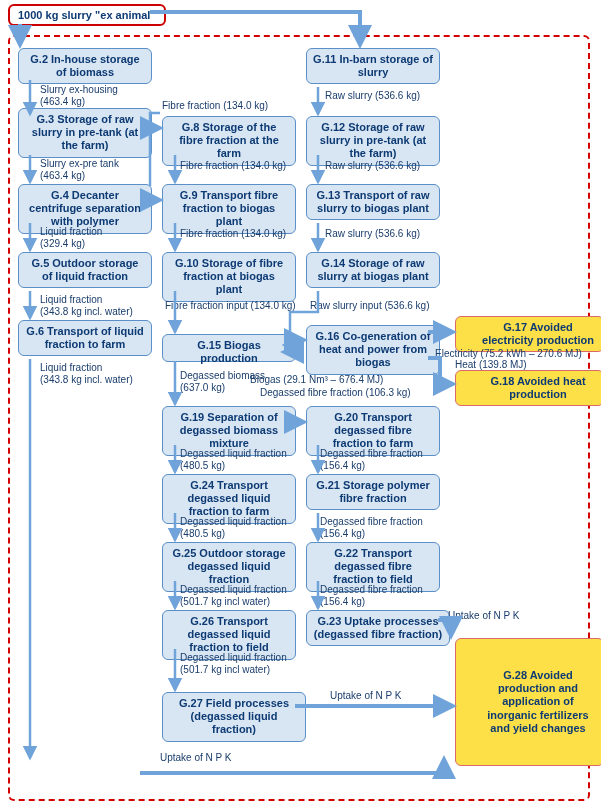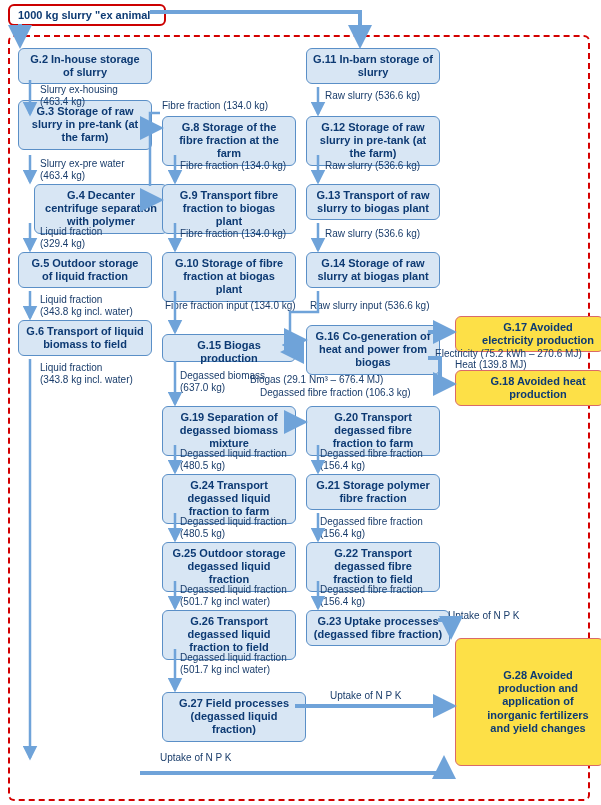--- a/index.html
+++ b/index.html
@@ -73,25 +73,25 @@
   marker#ah path{fill:#6fa3d9;}
 </style>
 </head>
 <body>
 
 <div class="canvas">
   <div class="boundary"></div>
 
   <div class="start">1000 kg slurry "ex animal"</div>
 
-  <div class="box" style="left:18px;top:48px;width:120px">G.2 In-house storage of slurry</div>
-  <div class="box" style="left:18px;top:100px;width:120px">G.3 Storage of raw slurry in pre-tank (at the farm)</div>
-  <div class="box" style="left:34px;top:184px;width:120px">G.4 Decanter centrifuge separation with polymer</div>
+  <div class="box" style="left:18px;top:48px;width:120px">G.2 In-house storage of biomass</div>
+  <div class="box" style="left:18px;top:108px;width:120px">G.3 Storage of raw slurry in pre-tank (at the farm)</div>
+  <div class="box" style="left:18px;top:184px;width:120px">G.4 Decanter centrifuge separation with polymer</div>
   <div class="box" style="left:18px;top:252px;width:120px">G.5 Outdoor storage of liquid fraction</div>
-  <div class="box" style="left:18px;top:320px;width:120px">G.6 Transport of liquid biomass to field</div>
+  <div class="box" style="left:18px;top:320px;width:120px">G.6 Transport of liquid fraction to farm</div>
 
   <div class="box" style="left:162px;top:116px;width:120px">G.8 Storage of the fibre fraction at the farm</div>
   <div class="box" style="left:162px;top:184px;width:120px">G.9 Transport fibre fraction to biogas plant</div>
   <div class="box" style="left:162px;top:252px;width:120px">G.10 Storage of fibre fraction at biogas plant</div>
   <div class="box" style="left:162px;top:334px;width:120px;height:18px">G.15 Biogas production</div>
   <div class="box" style="left:162px;top:406px;width:120px">G.19 Separation of degassed biomass mixture</div>
   <div class="box" style="left:162px;top:474px;width:120px">G.24 Transport degassed liquid fraction to farm</div>
   <div class="box" style="left:162px;top:542px;width:120px">G.25 Outdoor storage degassed liquid fraction</div>
   <div class="box" style="left:162px;top:610px;width:120px">G.26 Transport degassed liquid fraction to field</div>
   <div class="box" style="left:162px;top:692px;width:130px">G.27 Field processes (degassed liquid fraction)</div>
@@ -105,21 +105,21 @@
   <div class="box" style="left:306px;top:474px;width:120px">G.21 Storage polymer fibre fraction</div>
   <div class="box" style="left:306px;top:542px;width:120px">G.22 Transport degassed fibre fraction to field</div>
   <div class="box" style="left:306px;top:610px;width:130px">G.23 Uptake processes (degassed fibre fraction)</div>
 
   <div class="box red" style="left:455px;top:316px;width:118px">G.17 Avoided electricity production</div>
   <div class="box red" style="left:455px;top:370px;width:118px">G.18 Avoided heat production</div>
   <div class="box red" style="left:455px;top:638px;width:118px;height:118px;display:flex;align-items:center">G.28 Avoided production and application of inorganic fertilizers and yield changes</div>
 
   <span class="lbl" style="left:40px;top:84px">Slurry ex-housing</span>
   <span class="lbl" style="left:40px;top:96px">(463.4 kg)</span>
-  <span class="lbl" style="left:40px;top:158px">Slurry ex-pre water</span>
+  <span class="lbl" style="left:40px;top:158px">Slurry ex-pre tank</span>
   <span class="lbl" style="left:40px;top:170px">(463.4 kg)</span>
   <span class="lbl" style="left:40px;top:226px">Liquid fraction</span>
   <span class="lbl" style="left:40px;top:238px">(329.4 kg)</span>
   <span class="lbl" style="left:40px;top:294px">Liquid fraction</span>
   <span class="lbl" style="left:40px;top:306px">(343.8 kg incl. water)</span>
   <span class="lbl" style="left:40px;top:362px">Liquid fraction</span>
   <span class="lbl" style="left:40px;top:374px">(343.8 kg incl. water)</span>
 
   <span class="lbl" style="left:162px;top:100px">Fibre fraction (134.0 kg)</span>
   <span class="lbl" style="left:180px;top:160px">Fibre fraction (134.0 kg)</span>

